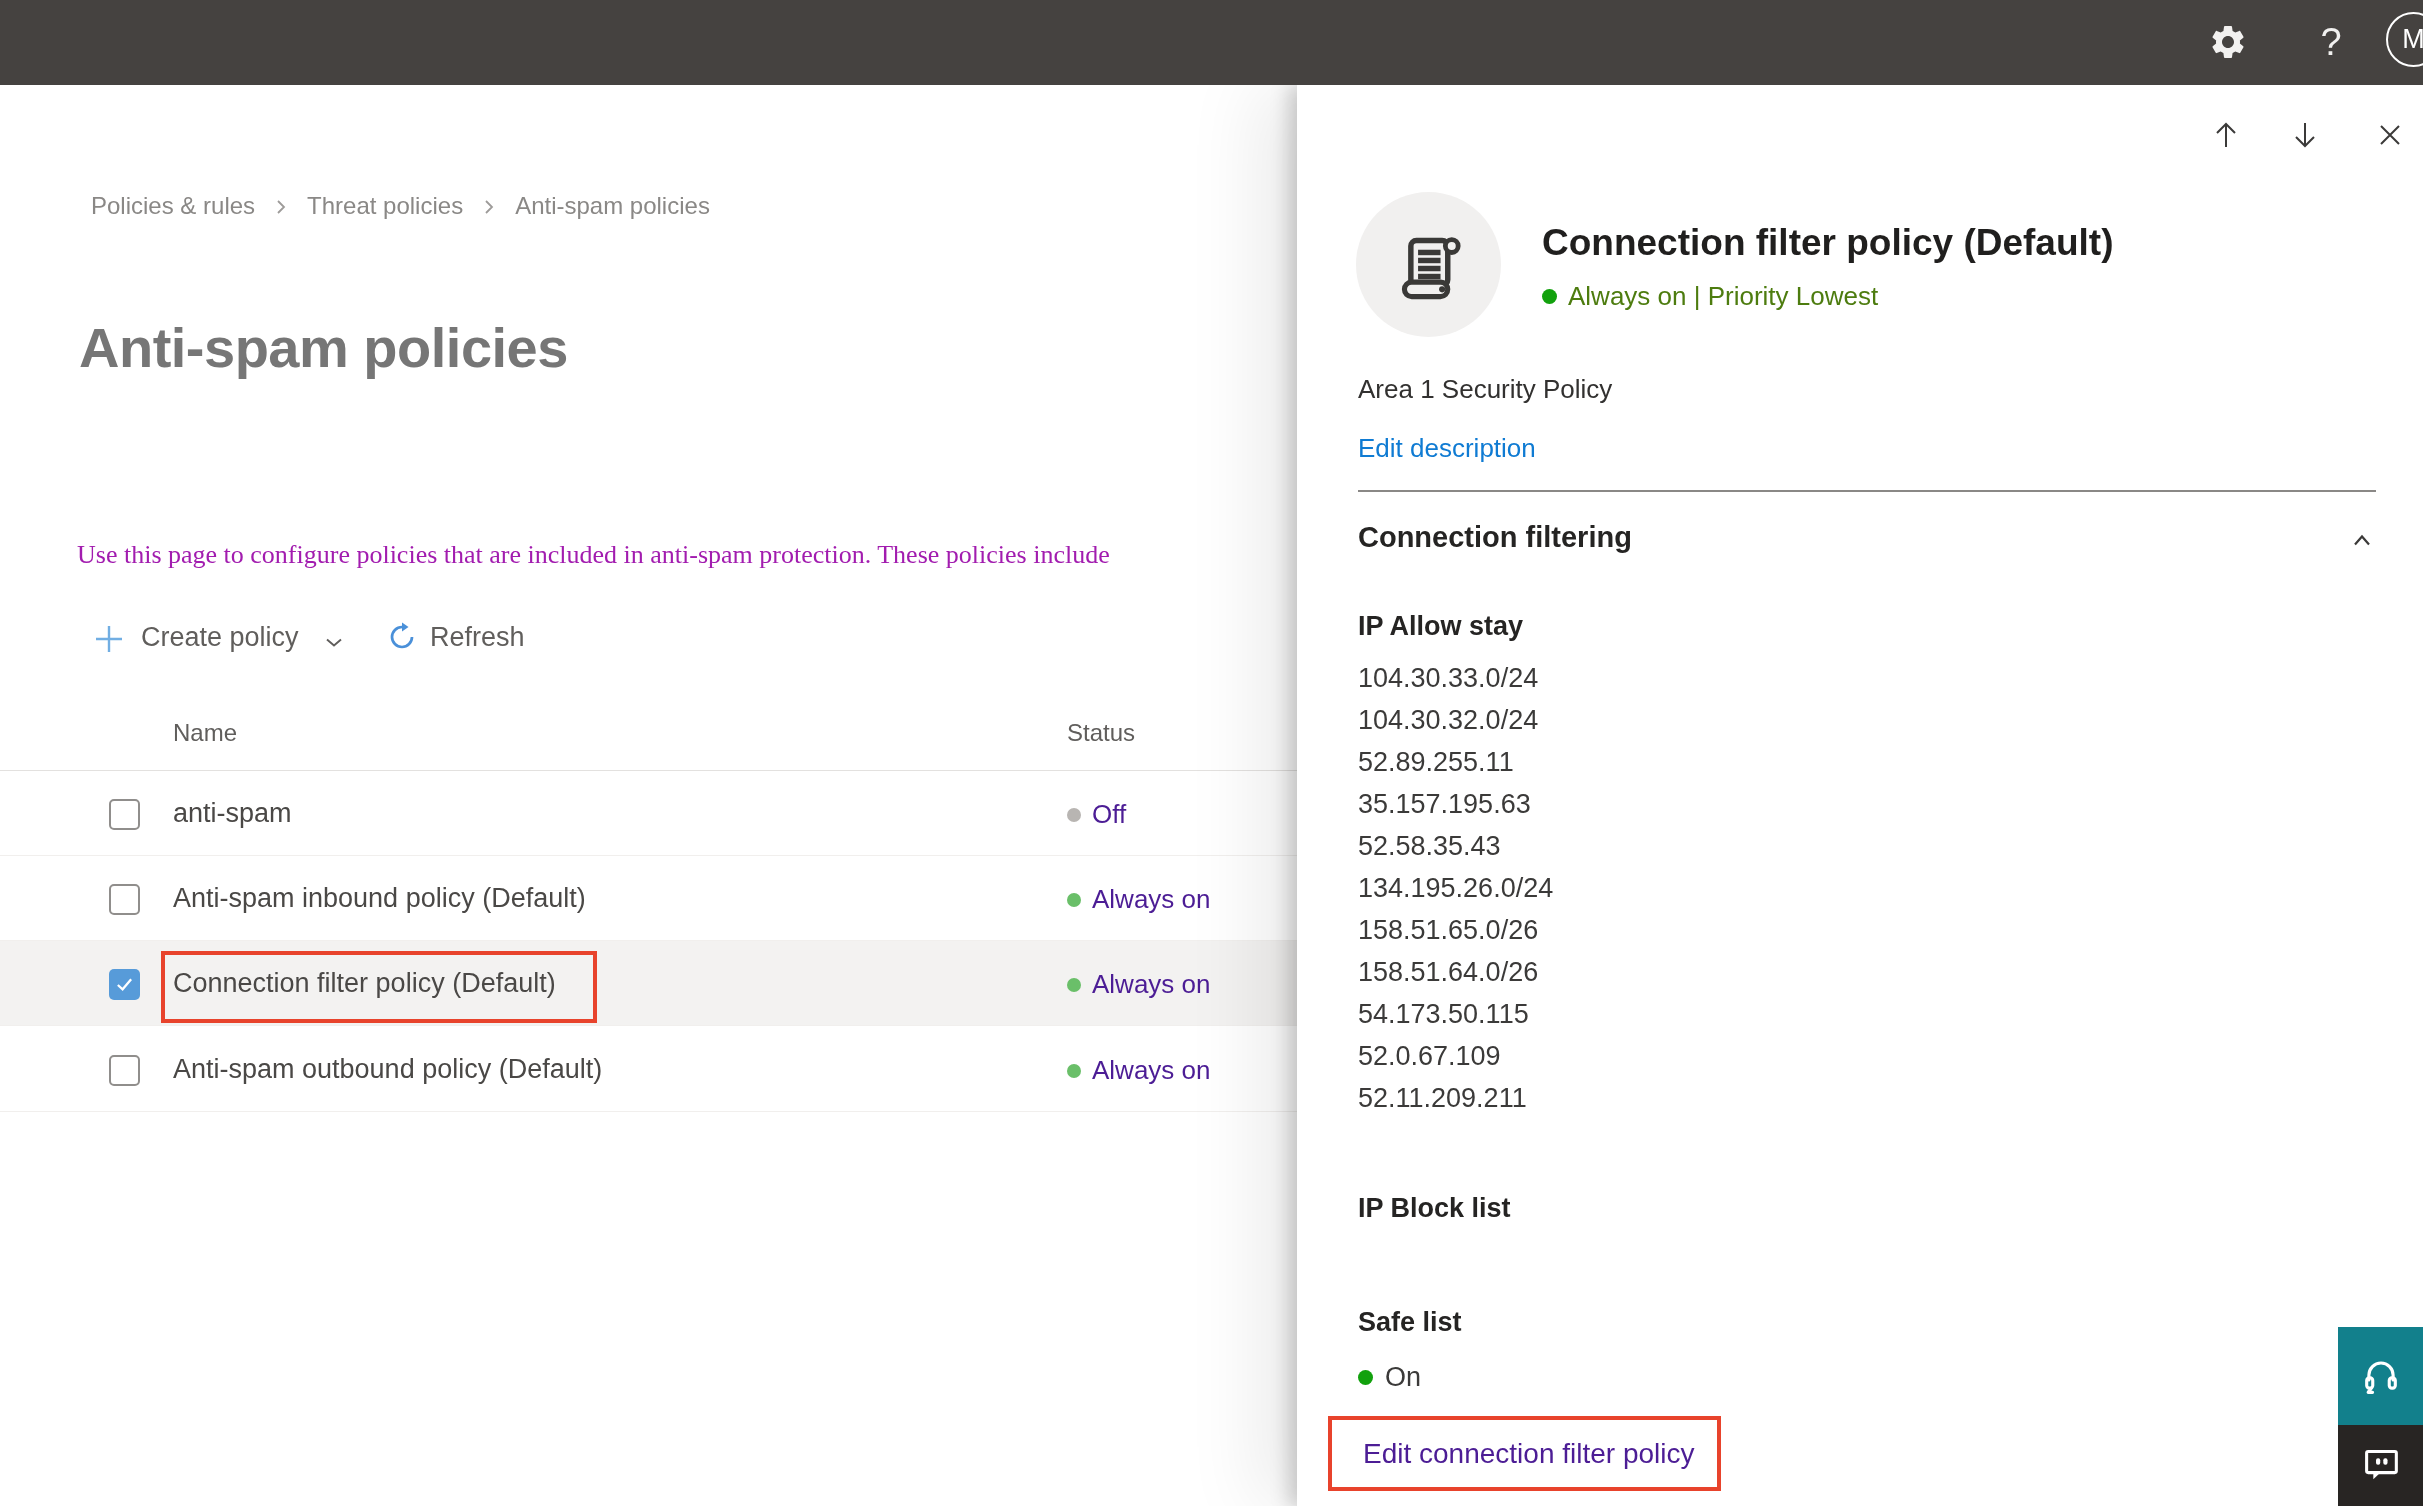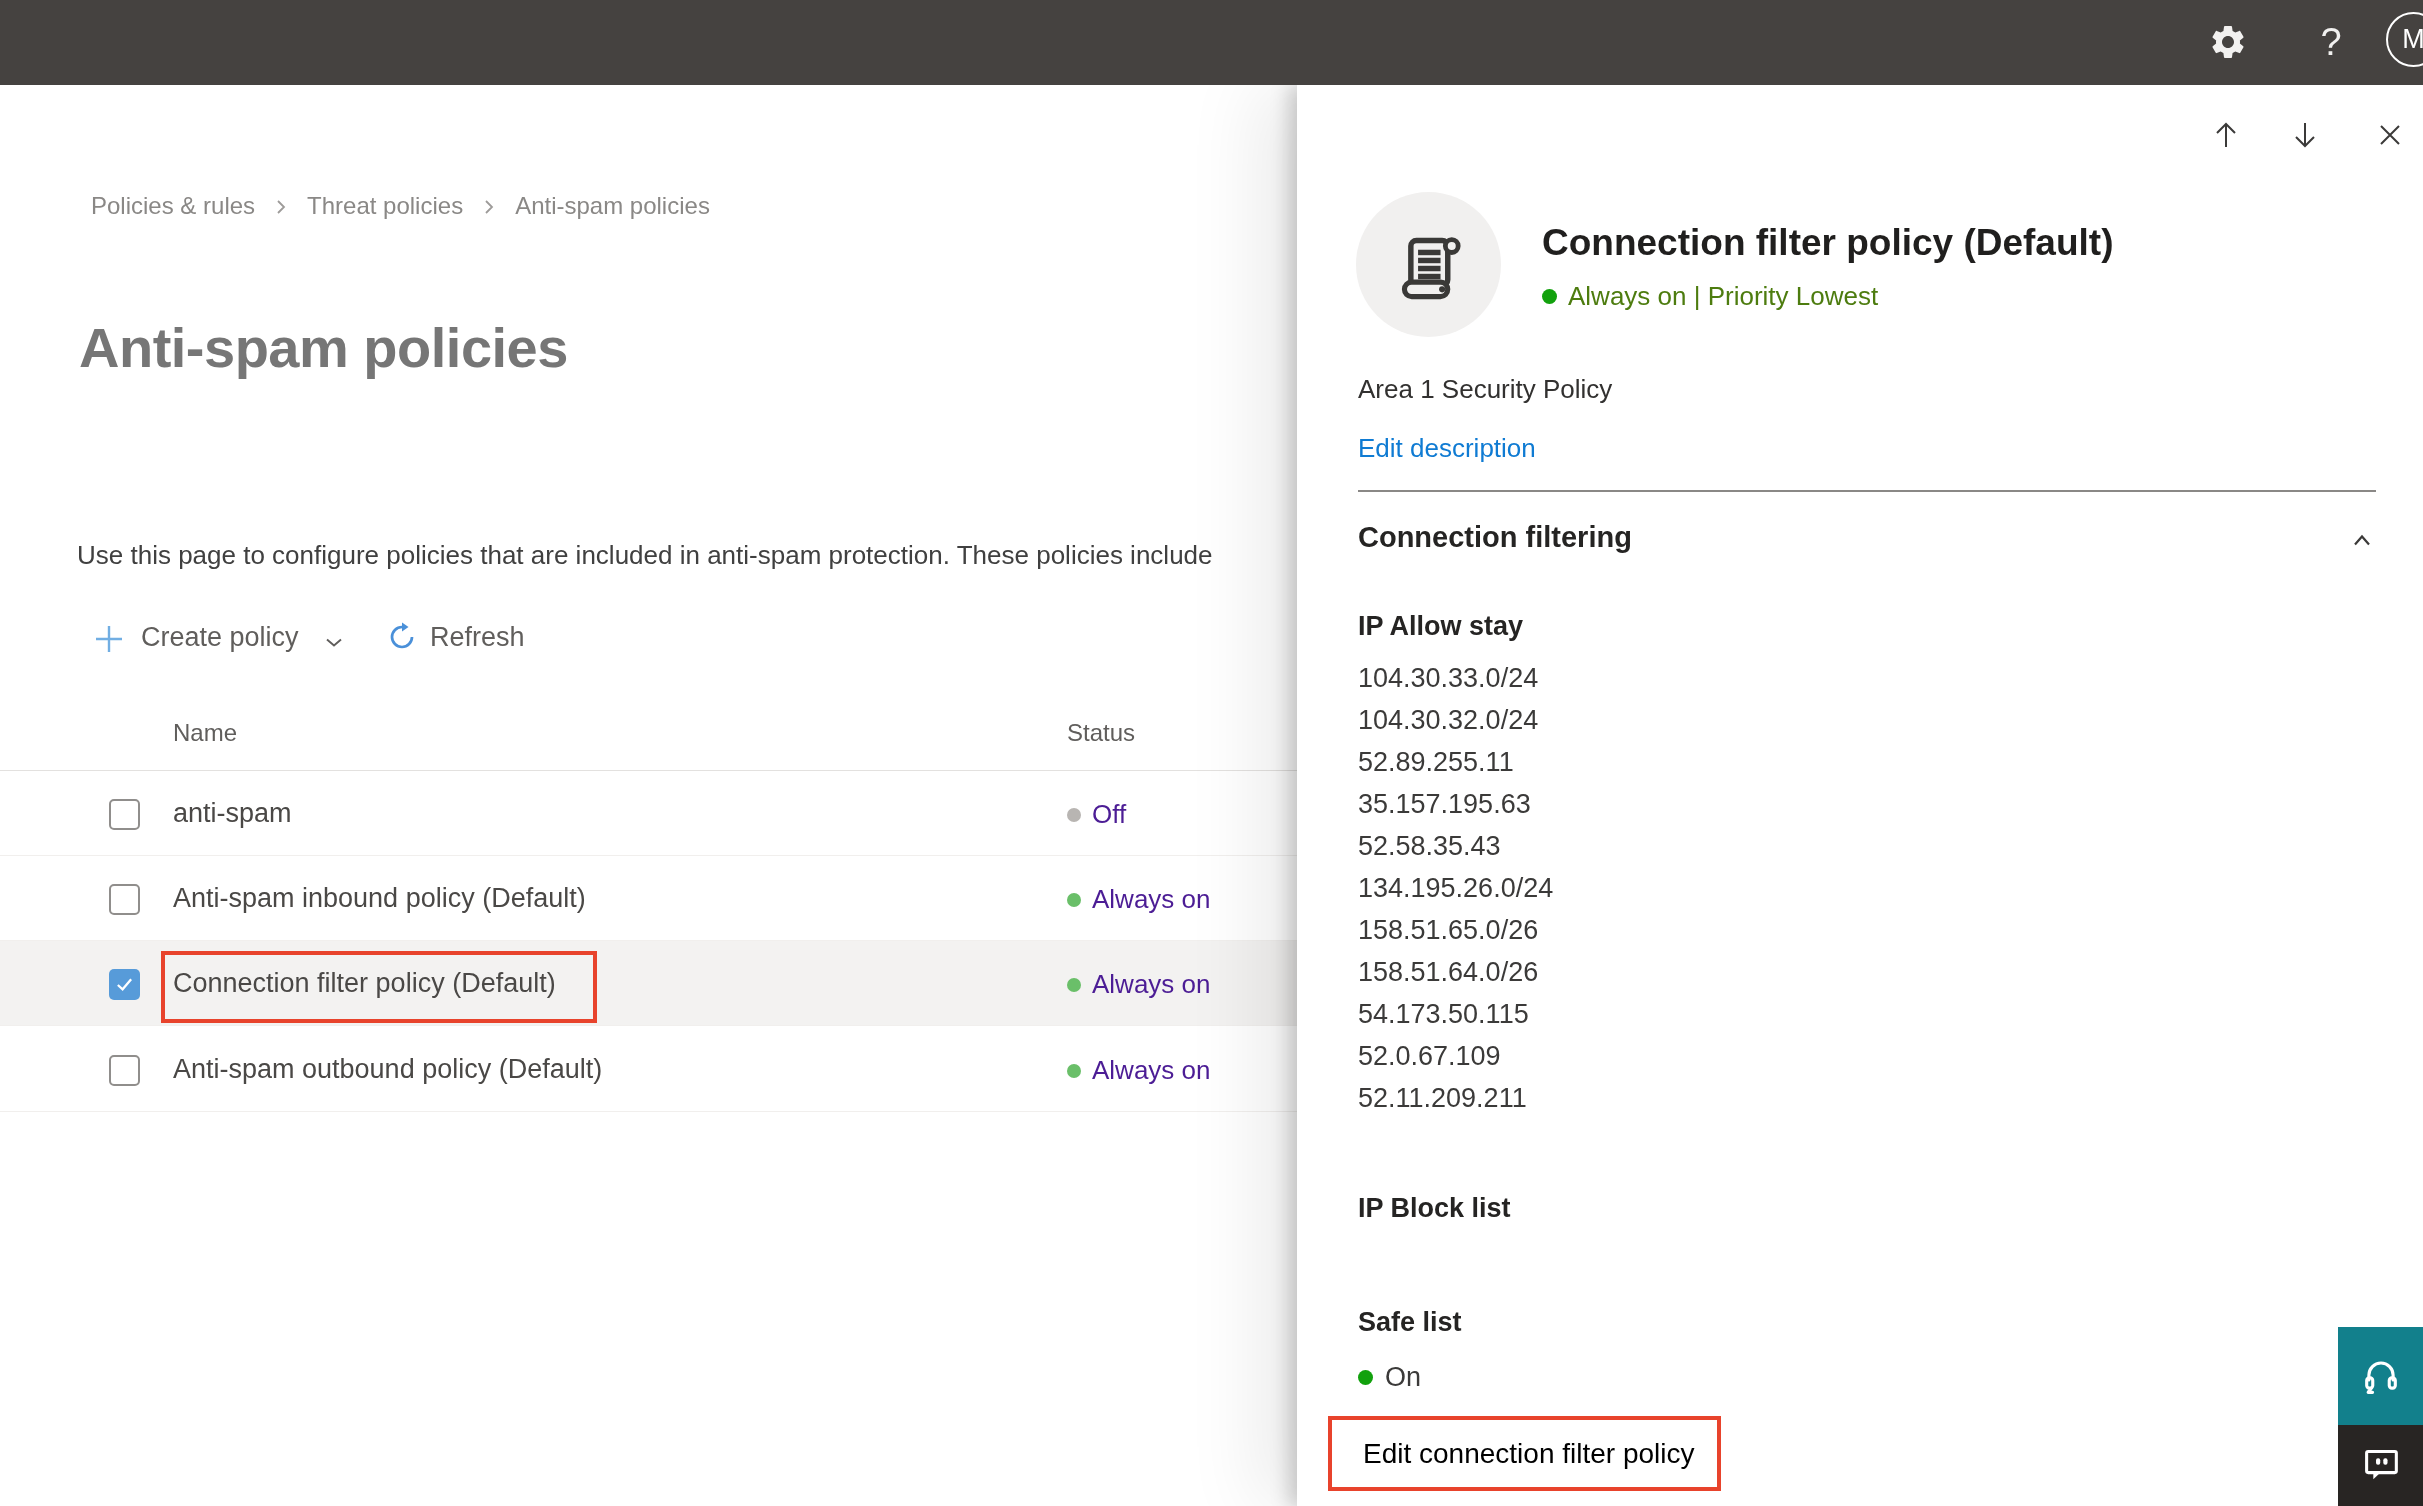--- a/index.html
+++ b/index.html
@@ -24,21 +24,21 @@
   .crumb-sep { display:inline-flex; margin-top:2px; }
 
   .page-title { position:absolute; left:79px; top:230px; font-size:56px; font-weight:700; color:#767676; letter-spacing:-0.5px; }
 
   .banner { position:absolute; left:77px; top:389px; width:1220px; height:58px; background:#f3f2f1;
             overflow:hidden; white-space:nowrap; }
   .banner .bulb { position:absolute; left:24px; top:13px; }
   .banner .banner-text { position:absolute; left:73px; top:0; line-height:58px; font-size:23px; color:#7a7775; }
 
   .intro { position:absolute; left:77px; top:452px; width:1220px; height:36px; line-height:36px;
-           font-size:26px; color:#404040; white-space:nowrap; overflow:hidden; }
+           font-size:26px; color:#a21caf; white-space:nowrap; overflow:hidden;font-family:Liberation Serif, serif; }
 
   .toolbar { position:absolute; left:0; top:527px; width:1297px; height:53px; }
   .tb-plus { position:absolute; left:93px; top:11px; cursor:pointer; }
   .tb-create { position:absolute; left:141px; top:10px; font-size:27px; color:#605e5c; cursor:pointer; }
   .tb-chevron { position:absolute; left:323px; top:20px; cursor:pointer; }
   .tb-refresh-ic { position:absolute; left:386px; top:9px; cursor:pointer; }
   .tb-refresh { position:absolute; left:430px; top:10px; font-size:27px; color:#605e5c; cursor:pointer; }
 
   
   .thead { position:absolute; left:0; top:594px; width:1297px; height:92px; border-bottom:1px solid #e3e1df; }
@@ -83,21 +83,21 @@
   .pn-iplist { position:absolute; left:61px; top:572px; }
   .pn-iplist div { font-size:27px; line-height:42px; color:#3b3a39; }
 
   .pn-block-title { position:absolute; left:61px; top:1108px; font-size:27px; font-weight:700; color:#252423; }
   .pn-safe-title { position:absolute; left:61px; top:1222px; font-size:27px; font-weight:700; color:#252423; }
   .pn-safeline { position:absolute; left:61px; top:1277px; display:flex; align-items:center; gap:12px; }
   .pn-safeline .sdot { width:15px; height:15px; border-radius:50%; }
   .pn-safeline .stext { font-size:27px; color:#3b3a39; }
 
   .pn-redbox { position:absolute; left:31px; top:1331px; width:393px; height:75px; border:4px solid #e8432c; }
-  .pn-editlink { position:absolute; left:31px; top:18px; font-size:28px; color:#000000; text-decoration:none; cursor:pointer; }
+  .pn-editlink { position:absolute; left:31px; top:18px; font-size:28px; color:#4c1d95; text-decoration:none; cursor:pointer; }
 
   
   .fab-headset { position:absolute; left:2338px; top:1327px; width:85px; height:98px; background:#12808c;
                  z-index:40; display:flex; align-items:center; justify-content:center; cursor:pointer; }
   .fab-chat { position:absolute; left:2338px; top:1425px; width:85px; height:82px; background:#282523;
               z-index:40; display:flex; align-items:flex-start; justify-content:center; padding-top:16px; cursor:pointer; }
 </style>
 </head>
 <body>
 

